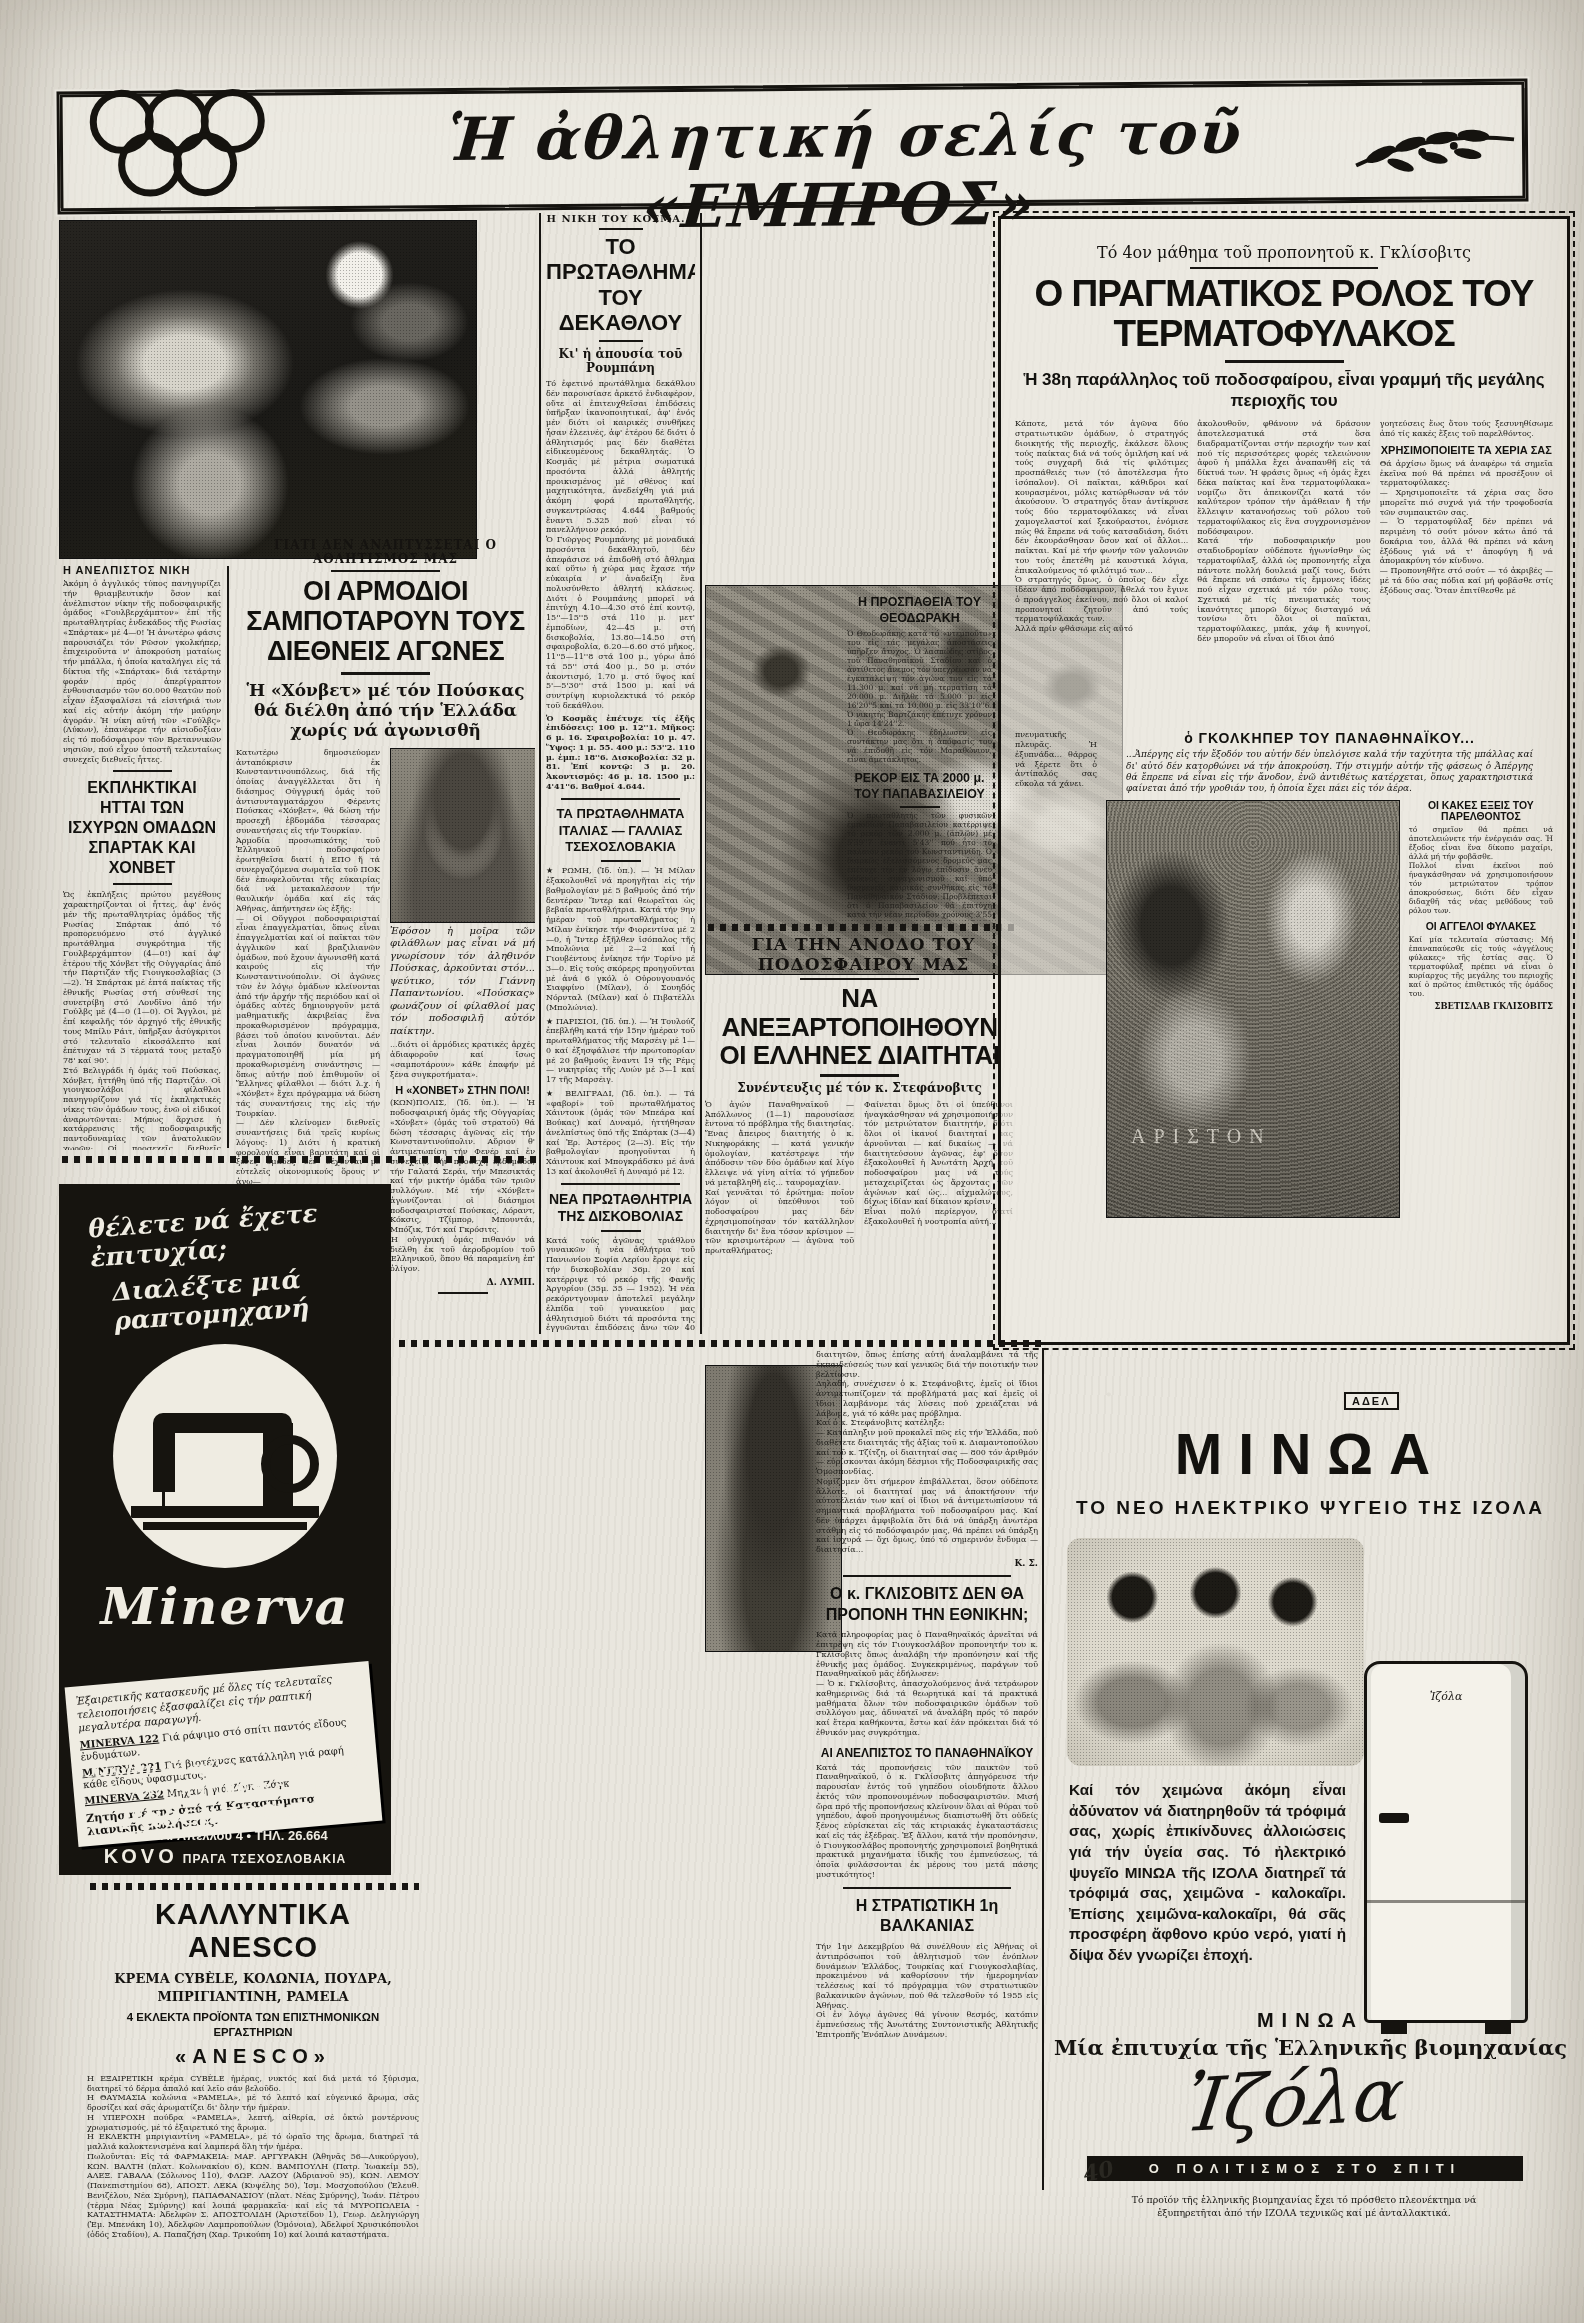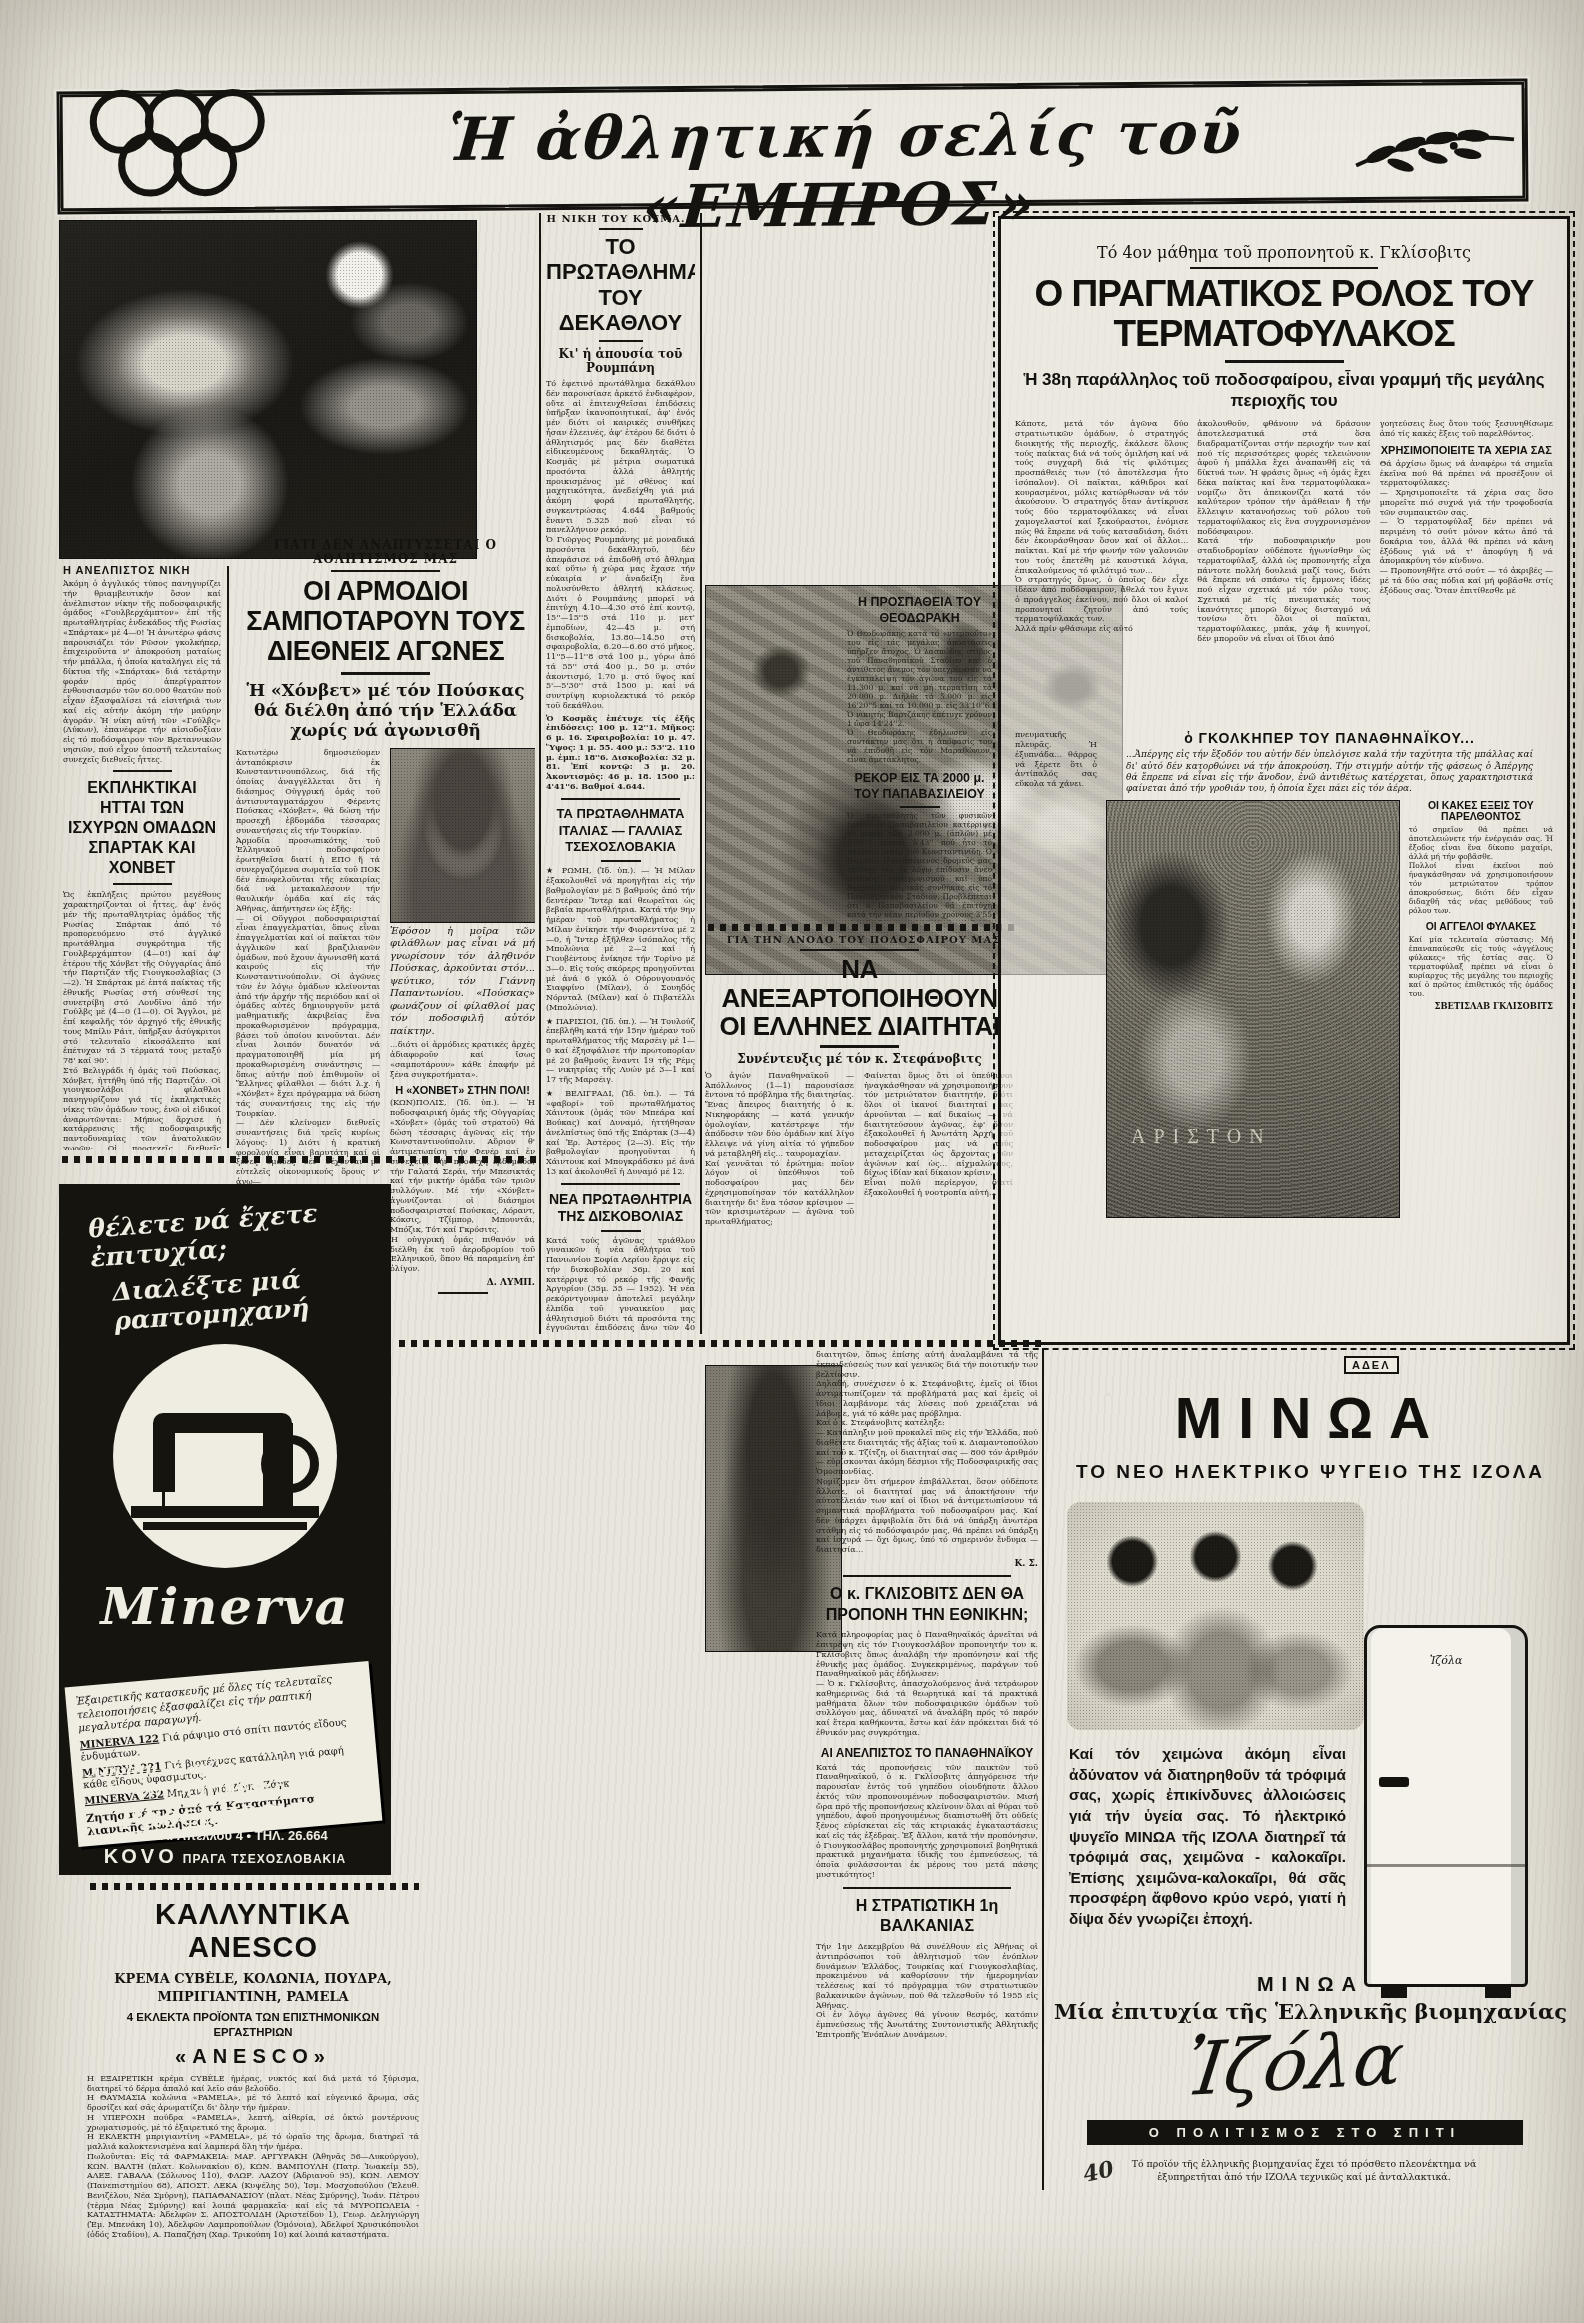--- a/index.html
+++ b/index.html
@@ -154,21 +154,21 @@
     <div class="hl ctr" style="font-size:12.4px;line-height:1.3;">Η ΠΡΟΣΠΑΘΕΙΑ ΤΟΥ ΘΕΟΔΩΡΑΚΗ</div>
     <div class="b2" style="margin-top:3px;">Ὁ Θεοδωράκης κατά τό «ντεμποῦτο» του εἰς τάς μεγάλας ἀποστάσεις ὑπῆρξεν ἄτυχος. Ὁ λασπώδης στίβος τοῦ Παναθηναϊκοῦ Σταδίου καί ὁ ἀντίθετος ἄνεμος τόν ὑπεχρέωσαν νά ἐγκαταλείψη τόν ἀγῶνα του εἰς τά 11.300 μ. καί νά μή τερματίση τά 20.000 μ. Διῆλθε τά 5.000 μ. εἰς 16'20''5 καί τά 10.000 μ. εἰς 33'10''6. Ὁ νικητής Βαρτζάκης ἐπέτυχε χρόνον 1 ὥρα 14'24''2.
 Ὁ Θεοδωράκης ἐδήλωσεν εἰς συντάκτην μας ὅτι ἡ ἀπόφασίς του νά ἐπιδοθῆ εἰς τόν Μαραθώνιον, εἶναι ἀμετάκλητος.</div>
     <div class="hl ctr" style="font-size:12.4px;line-height:1.3;margin-top:6px;">ΡΕΚΟΡ ΕΙΣ ΤΑ 2000 μ. ΤΟΥ ΠΑΠΑΒΑΣΙΛΕΙΟΥ</div>
     <div class="rule" style="width:40px;margin:3px auto;"></div>
     <div class="b2">Ὁ πρωταθλητής τῶν φυσικῶν ἐμποδίων Παπαβασιλείου κατέρριψε τό ρεκόρ τῶν 2.000 μ. (ἁπλῶν) μέ 5'39''7 ἔναντι 5'43'' πού ἦτο τό παλαιόν ρεκόρ τοῦ Κωνσταντινίδη. Ὁ διαρκῶς ἐξελισσόμενος δρομεύς μας ἐπέτυχε τήν ἐν λόγῳ ἐπίδοσιν ἄνευ οὐδενός συναγωνισμοῦ καί ὑπό δυσμενεῖς καιρικάς συνθήκας εἰς τό Παναθηναϊκόν Στάδιον. Προβλέπεται ὅτι ὁ Παπαβασιλείου θά ἐπιτύχη κατά τήν νέαν περίοδον χρόνους 3'55 εἰς τά 1500 μ. καί 14'40 εἰς τά 5.000 μέτρα.</div>
   </div>
 
   <div class="abs" style="left:705px;top:924px;width:309px;height:410px;overflow:hidden;">
     <div class="zig" style="margin-bottom:3px;"></div>
-    <div class="kick ctr" style="font-size:10px;padding-left:8px;">ΓΙΑ ΤΗΝ ΑΝΟΔΟ ΤΟΥ ΠΟΔΟΣΦΑΙΡΟΥ ΜΑΣ</div>
+    <div class="kick ctr" style="font-size:17px;padding-left:8px;">ΓΙΑ ΤΗΝ ΑΝΟΔΟ ΤΟΥ ΠΟΔΟΣΦΑΙΡΟΥ ΜΑΣ</div>
     <div class="rule" style="width:119px;margin:4px auto;"></div>
     <div class="hl ctr" style="font-size:26px;line-height:1.1;letter-spacing:-0.5px;">ΝΑ ΑΝΕΞΑΡΤΟΠΟΙΗΘΟΥΝ ΟΙ ΕΛΛΗΝΕΣ ΔΙΑΙΤΗΤΑΙ</div>
     <div class="rule" style="width:79px;margin:4px auto;height:3px;"></div>
     <div class="ctr" style="font-size:12px;font-weight:bold;">Συνέντευξις μέ τόν κ. Στεφάνοβιτς</div>
     <div style="display:flex;gap:10px;margin-top:5px;">
       <div class="b" style="width:149px;">Ὁ ἀγών Παναθηναϊκοῦ — Ἀπόλλωνος (1—1) παρουσίασε ἔντονα τό πρόβλημα τῆς διαιτησίας. Ἕνας ἄπειρος διαιτητής ὁ κ. Νικηφοράκης — κατά γενικήν ὁμολογίαν, κατέστρεψε τήν ἀπόδοσιν τῶν δύο ὁμάδων καί λίγο ἔλλειψε νά γίνη αἰτία τό γήπεδον νά μεταβληθῆ εἰς... ταυρομαχίαν.
 Καί γεννᾶται τό ἐρώτημα: ποῖον λόγον οἱ ὑπεύθυνοι τοῦ ποδοσφαίρου μας δέν ἐχρησιμοποίησαν τόν κατάλληλον διαιτητήν δι' ἕνα τόσον κρίσιμον — τῶν κρισιμωτέρων — ἀγῶνα τοῦ πρωταθλήματος;</div>
       <div class="b" style="width:149px;">Φαίνεται ὅμως ὅτι οἱ ὑπεύθυνοι ἠναγκάσθησαν νά χρησιμοποιήσουν τόν μετριώτατον διαιτητήν, διότι ὅλοι οἱ ἱκανοί διαιτηταί μας ἀρνοῦνται — καί δικαίως — νά διαιτητεύσουν ἀγῶνας, ἐφ' ὅσον ἐξακολουθεῖ ἡ Ἀνωτάτη Ἀρχή τοῦ ποδοσφαίρου μας νά τούς μεταχειρίζεται ὡς ἄρχοντας τῶν ἀγώνων καί ὡς... αἰχμαλώτους, δίχως ἰδίαν καί δίκαιον κρίσιν.
 Εἶναι πολύ περίεργον, διατί ἐξακολουθεῖ ἡ νοοτροπία αὐτή...</div>
     </div>
@@ -294,21 +294,21 @@
     <div class="b" style="margin-top:5px;">Κατά πληροφορίας μας ὁ Παναθηναϊκός ἀρνεῖται νά ἐπιτρέψη εἰς τόν Γιουγκοσλάβον προπονητήν του κ. Γκλίσοβιτς ὅπως ἀναλάβη τήν προπόνησιν καί τῆς ἐθνικῆς μας ὁμάδος. Συγκεκριμένως, παράγων τοῦ Παναθηναϊκοῦ μᾶς ἐδήλωσεν:
 — Ὁ κ. Γκλίσοβιτς, ἀπασχολούμενος ἀνά τετράωρον καθημερινῶς διά τά θεωρητικά καί τά πρακτικά μαθήματα ὅλων τῶν ποδοσφαιρικῶν ὁμάδων τοῦ συλλόγου μας, ἀδυνατεῖ νά ἀναλάβη πρός τό παρόν καί ἕτερα καθήκοντα, ἔστω καί ἐάν πρόκειται διά τό ἐθνικόν μας συγκρότημα.</div>
     <div class="hl ctr" style="font-size:12px;margin-top:8px;">ΑΙ ΑΝΕΛΠΙΣΤΟΣ ΤΟ ΠΑΝΑΘΗΝΑΪΚΟΥ</div>
     <div class="b" style="margin-top:3px;">Κατά τάς προπονήσεις τῶν παικτῶν τοῦ Παναθηναϊκοῦ, ὁ κ. Γκλίσοβιτς ἀπηγόρευσε τήν παρουσίαν ἐντός τοῦ γηπέδου οἱουδήποτε ἄλλου ἐκτός τῶν προπονουμένων ποδοσφαιριστῶν. Μισή ὥρα πρό τῆς προπονήσεως κλείνουν ὅλαι αἱ θύραι τοῦ γηπέδου, ἀφοῦ προηγουμένως διαπιστωθῆ ὅτι οὐδείς ξένος εὑρίσκεται εἰς τάς κτιριακάς ἐγκαταστάσεις καί εἰς τάς ἐξέδρας. Ἐξ ἄλλου, κατά τήν προπόνησιν, ὁ Γιουγκοσλάβος προπονητής χρησιμοποιεῖ βοηθητικά πρακτικά μηχανήματα ἰδικῆς του ἐμπνεύσεως, τά ὁποῖα φυλάσσονται ἐκ μέρους του μετά πάσης μυστικότητος!</div>
     <div class="rule" style="width:168px;margin:7px auto;"></div>
     <div class="hl ctr" style="font-size:16px;line-height:1.3;">Η ΣΤΡΑΤΙΩΤΙΚΗ 1η ΒΑΛΚΑΝΙΑΣ</div>
     <div class="b" style="margin-top:5px;">Τήν 1ην Δεκεμβρίου θά συνέλθουν εἰς Ἀθήνας οἱ ἀντιπρόσωποι τοῦ ἀθλητισμοῦ τῶν ἐνόπλων δυνάμεων Ἑλλάδος, Τουρκίας καί Γιουγκοσλαβίας, προκειμένου νά καθορίσουν τήν ἡμερομηνίαν τελέσεως καί τό πρόγραμμα τῶν στρατιωτικῶν βαλκανικῶν ἀγώνων, πού θά τελεσθοῦν τό 1955 εἰς Ἀθήνας.
 Οἱ ἐν λόγῳ ἀγῶνες θά γίνουν θεσμός, κατόπιν ἐμπνεύσεως τῆς Ἀνωτάτης Συντονιστικῆς Ἀθλητικῆς Ἐπιτροπῆς Ἐνόπλων Δυνάμεων.</div>
   </div>
 
-  <div class="abs" style="left:1047px;top:1328px;width:527px;height:871px;overflow:hidden;">
+  <div class="abs" style="left:1047px;top:1364px;width:527px;height:871px;overflow:hidden;">
     <div class="adel" style="position:absolute;left:297px;top:28px;">ΑΔΕΛ</div>
     <div class="hl ctr" style="font-size:57px;letter-spacing:16px;margin-top:57px;">ΜΙΝΩΑ</div>
     <div class="hl ctr" style="font-size:19px;letter-spacing:3px;margin-top:10px;">ΤΟ ΝΕΟ ΗΛΕΚΤΡΙΚΟ ΨΥΓΕΙΟ ΤΗΣ ΙΖΟΛΑ</div>
     <div class="ht" style="position:absolute;left:20px;top:174px;width:297px;height:228px;background:
         radial-gradient(circle at 22% 26%, #1d1b16 0 20px, transparent 26px),
         radial-gradient(circle at 50% 24%, #1d1b16 0 20px, transparent 26px),
         radial-gradient(circle at 76% 28%, #1d1b16 0 19px, transparent 25px),
         radial-gradient(ellipse at 22% 72%, rgba(70,66,58,.55) 0 34px, transparent 59px),
         radial-gradient(ellipse at 52% 74%, rgba(70,66,58,.5) 0 34px, transparent 59px),
         radial-gradient(ellipse at 78% 74%, rgba(70,66,58,.45) 0 30px, transparent 55px),

